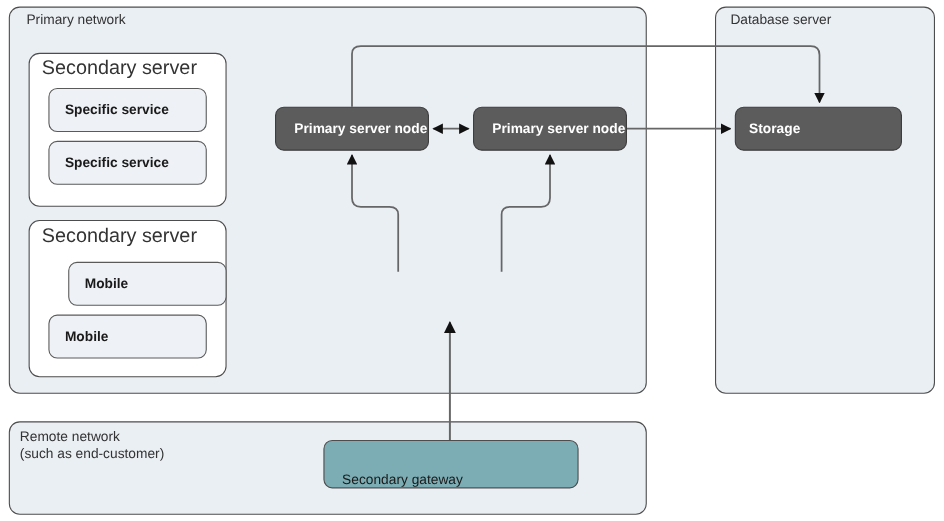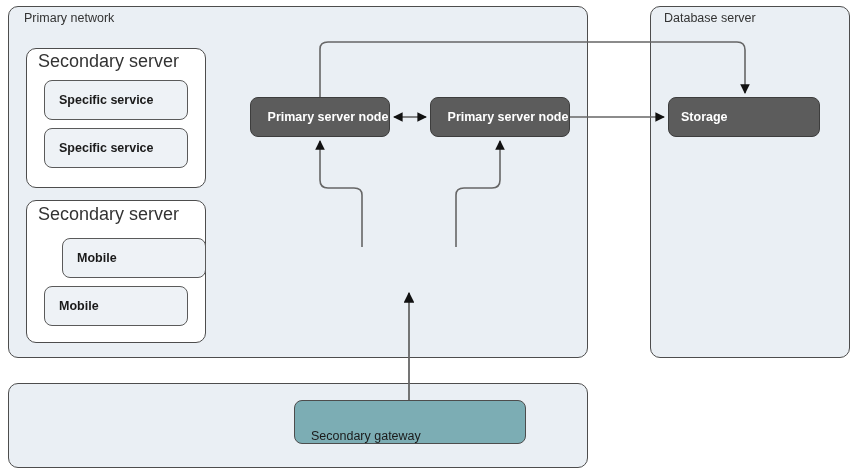--- a/index.html
+++ b/index.html
@@ -109,20 +109,22 @@
 
 <div id="canvas">
 
   <div class="container-box" style="left:8px; top:6px; width:580px; height:352px;"></div>
   <div class="container-label" style="left:24px; top:11px;">Primary network</div>
 
   <div class="container-box" style="left:650px; top:6px; width:200px; height:352px;"></div>
   <div class="container-label" style="left:664px; top:11px;">Database server</div>
 
   <div class="container-box" style="left:8px; top:383px; width:580px; height:85px;"></div>
+  <div class="container-label" style="left:18px; top:390px;">Remote network
+(such as end-customer)</div>
 
   <div class="server-box" style="left:26px; top:48px; width:180px; height:140px;"></div>
   <div class="server-label" style="left:38px; top:54px;">Secondary server</div>
   <div class="service-box" style="left:44px; top:80px; width:144px; height:40px;">
     <span class="service-label">Specific service</span>
   </div>
   <div class="service-box" style="left:44px; top:128px; width:144px; height:40px;">
     <span class="service-label">Specific service</span>
   </div>
 

